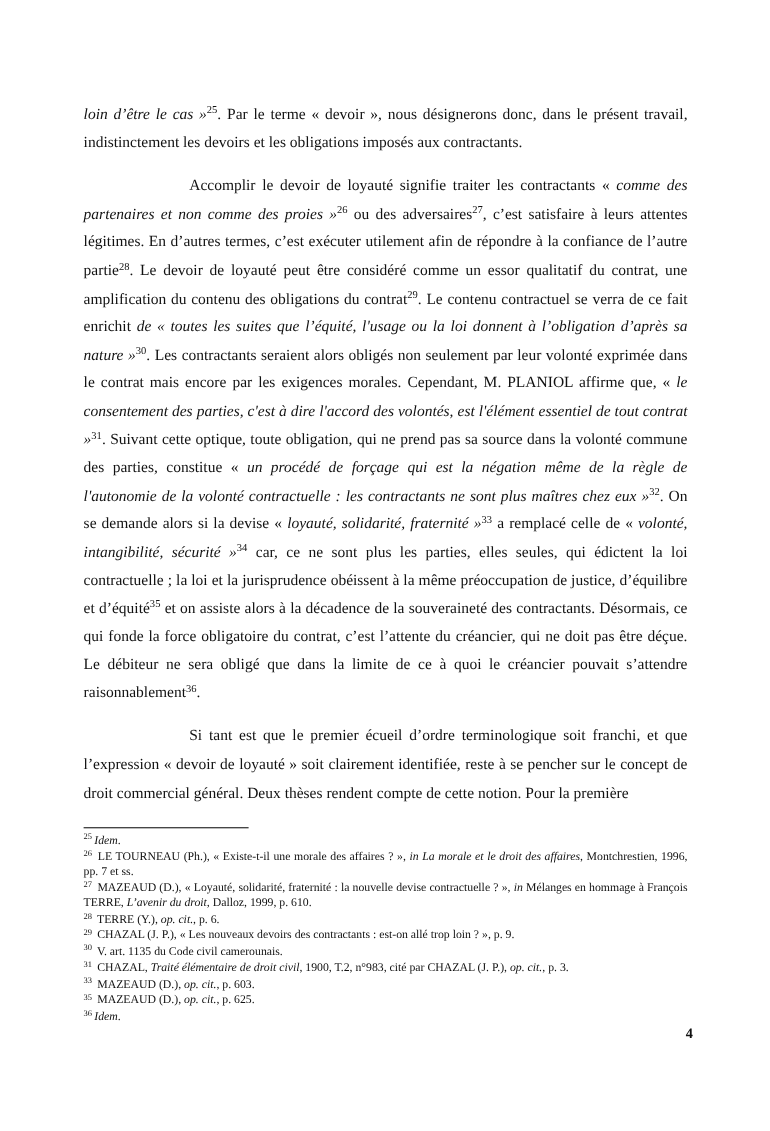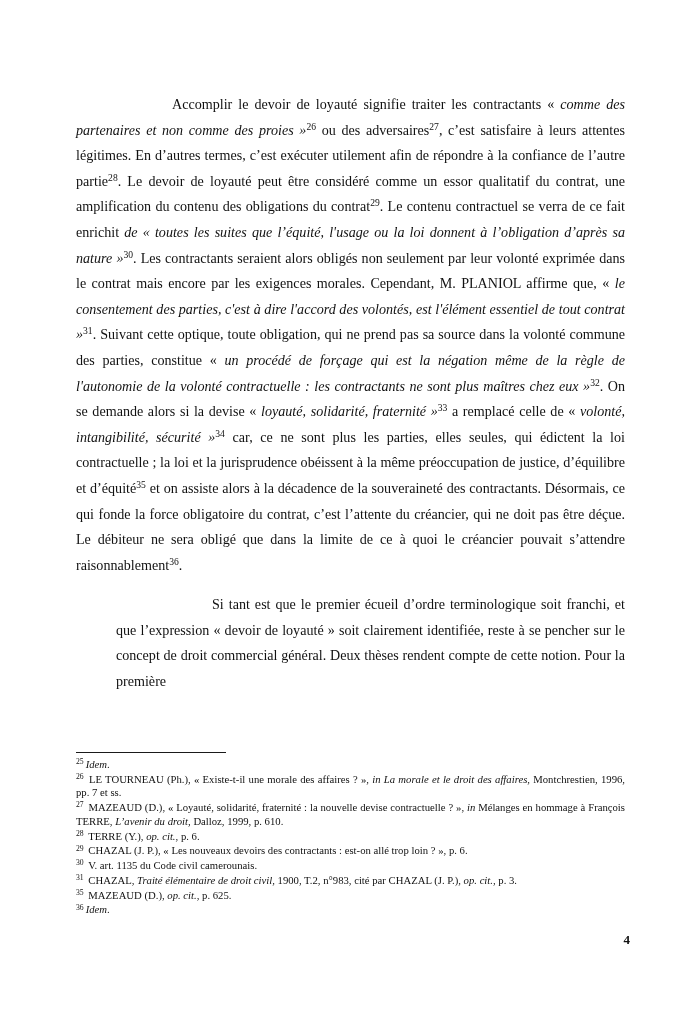--- a/index.html
+++ b/index.html
@@ -27,21 +27,20 @@
     margin: 0 0 0 0;
     font-size: 14.1px;
     line-height: 25.6px;
     text-align: justify;
     text-justify: inter-word;
     -webkit-hyphens: none;
     hyphens: none;
   }
   .body-par + .body-par {
     margin-top: 14px;
-    margin-left: 40px;
   }
   .indent {
     text-indent: 96px;
   }
   .it { font-style: italic; }
   sup {
     font-size: 0.68em;
     line-height: 0;
     vertical-align: 0.52em;
   }
@@ -83,35 +82,37 @@
     color: #111111;
   }
 </style>
 </head>
 <body>
 
 <div class="page">
 
   <div class="content">
     <div id="body-container">
+        <p class="body-par"><span class="it">loin d’être le cas »</span><sup>25</sup><span>.  Par le terme « devoir », nous désignerons donc, dans le présent travail, indistinctement les devoirs et les obligations imposés aux contractants.</span></p>
         <p class="body-par indent"><span>Accomplir le devoir de loyauté signifie traiter les contractants « </span><span class="it">comme des partenaires et non comme des proies »</span><sup>26</sup><span>  ou des adversaires</span><sup>27</sup><span>, c’est satisfaire à leurs attentes légitimes.  En d’autres termes, c’est exécuter utilement afin de répondre à la confiance de l’autre partie</span><sup>28</sup><span>. Le devoir de loyauté peut être considéré comme un essor qualitatif du contrat, une amplification du contenu des obligations du contrat</span><sup>29</sup><span>.  Le contenu contractuel se verra de ce fait enrichit </span><span class="it">de « toutes les suites que l’équité, l'usage ou la loi donnent à l’obligation d’après sa nature »</span><sup>30</sup><span>. Les contractants seraient alors obligés non seulement par leur volonté exprimée dans le contrat mais encore par les exigences morales. Cependant, M. PLANIOL affirme que, « </span><span class="it">le consentement des parties, c'est à dire l'accord des volontés, est l'élément essentiel de tout contrat »</span><sup>31</sup><span>. Suivant cette optique, toute obligation, qui ne prend pas sa source dans la volonté commune des parties, constitue « </span><span class="it">un procédé de forçage qui est la négation même de la règle de l'autonomie de la volonté contractuelle : les contractants ne sont plus maîtres chez eux »</span><sup>32</sup><span>. On se demande alors si la devise « </span><span class="it">loyauté, solidarité, fraternité »</span><sup>33</sup><span> a remplacé celle de « </span><span class="it">volonté, intangibilité, sécurité »</span><sup>34</sup><span> car, ce ne sont plus les parties, elles seules, qui édictent la loi contractuelle ; la loi et la jurisprudence obéissent à la même préoccupation de justice, d’équilibre et d’équité</span><sup>35</sup><span> et on assiste alors à la décadence de la souveraineté des contractants. Désormais, ce qui fonde la force obligatoire du contrat, c’est l’attente du créancier, qui ne doit pas être déçue. Le débiteur ne sera obligé que dans la limite de ce à quoi le créancier pouvait s’attendre raisonnablement</span><sup>36</sup><span>.</span></p>
         <p class="body-par indent"><span>Si tant est que le premier écueil d’ordre terminologique soit franchi, et que l’expression « devoir de loyauté » soit clairement identifiée, reste à se pencher sur le concept de droit commercial général. Deux thèses rendent compte de cette notion. Pour la première</span></p>
       </div>
   </div>
 
   <div class="footnotes">
     <div class="fn-rule"></div>
     <div id="footnote-container">
         <p class="fn"><sup>25</sup><span class="it">Idem</span><span>.</span></p>
         <p class="fn"><sup>26</sup><span> LE TOURNEAU (Ph.), « Existe-t-il une morale des affaires ? », </span><span class="it">in La morale et le droit des affaires</span><span>, Montchrestien, 1996, pp. 7 et ss.</span></p>
         <p class="fn"><sup>27</sup><span> MAZEAUD (D.), « Loyauté, solidarité, fraternité : la nouvelle devise contractuelle ? », </span><span class="it">in</span><span>  Mélanges en hommage à François TERRE, </span><span class="it">L’avenir du droit,</span><span> Dalloz, 1999, p. 610.</span></p>
         <p class="fn"><sup>28</sup><span> TERRE (Y.), </span><span class="it">op. cit.</span><span>, p. 6.</span></p>
-        <p class="fn"><sup>29</sup><span> CHAZAL (J. P.), « Les nouveaux devoirs des contractants : est-on allé trop loin ? », p. 6.</span></p>
+        <p class="fn"><sup>29</sup><span> CHAZAL (J. P.), « Les nouveaux devoirs des contractants : est-on allé trop loin ? », p. 9.</span></p>
         <p class="fn"><sup>30</sup><span> V. art. 1135 du Code civil camerounais.</span></p>
         <p class="fn"><sup>31</sup><span> CHAZAL, </span><span class="it">Traité élémentaire de droit civil</span><span>, 1900, T.2, n°983, cité par CHAZAL (J. P.), </span><span class="it">op. cit.</span><span>, p. 3.</span></p>
+        <p class="fn"><sup>33</sup><span> MAZEAUD (D.), </span><span class="it">op. cit.</span><span>, p. 603.</span></p>
         <p class="fn"><sup>35</sup><span> MAZEAUD (D.), </span><span class="it">op. cit.</span><span>, p. 625.</span></p>
         <p class="fn"><sup>36</sup><span class="it">Idem</span><span>.</span></p>
       </div>
   </div>
 
   <div class="page-number">4</div>
 
 </div>
 
 </body></html>

